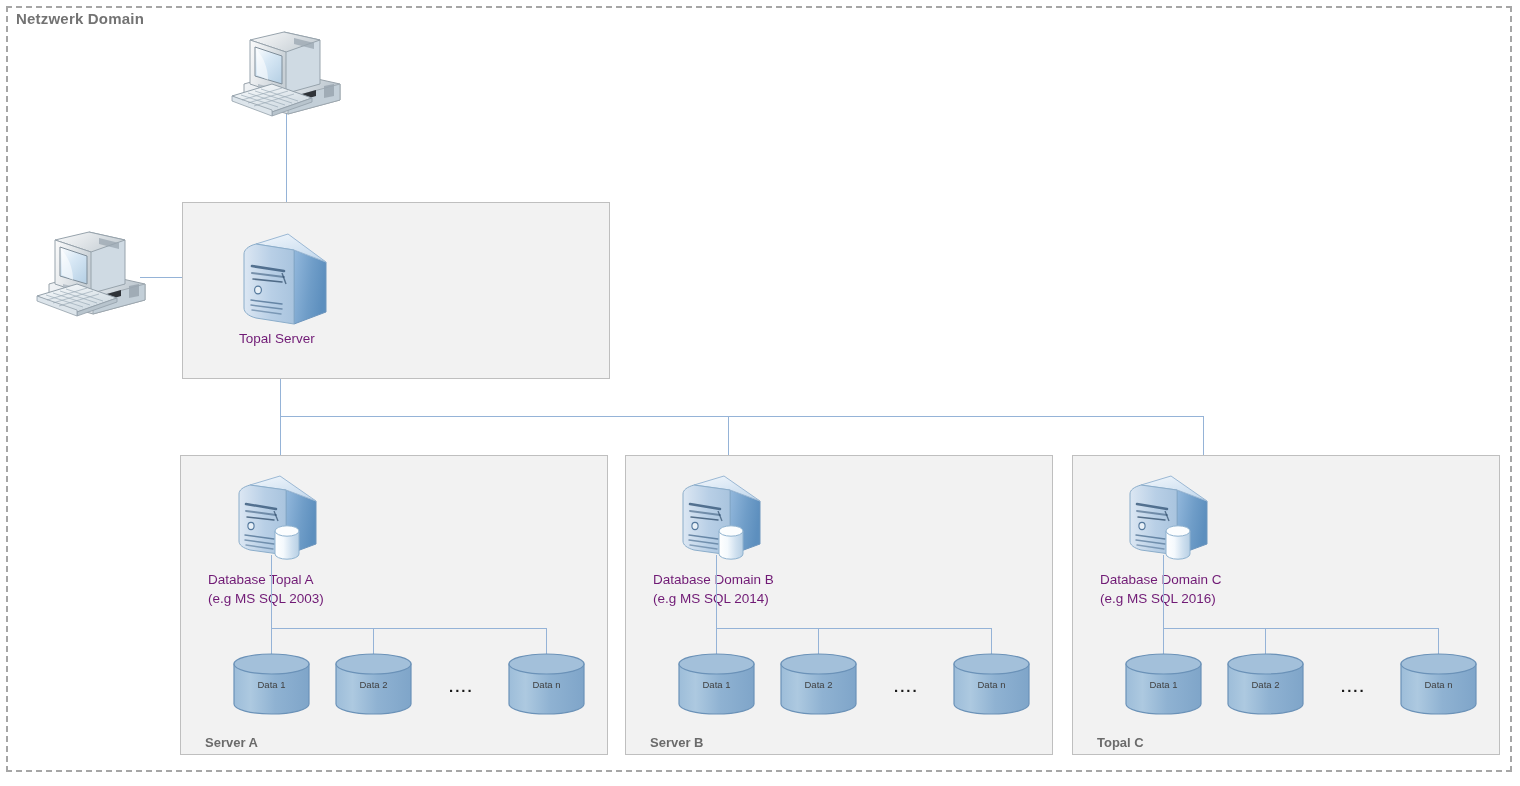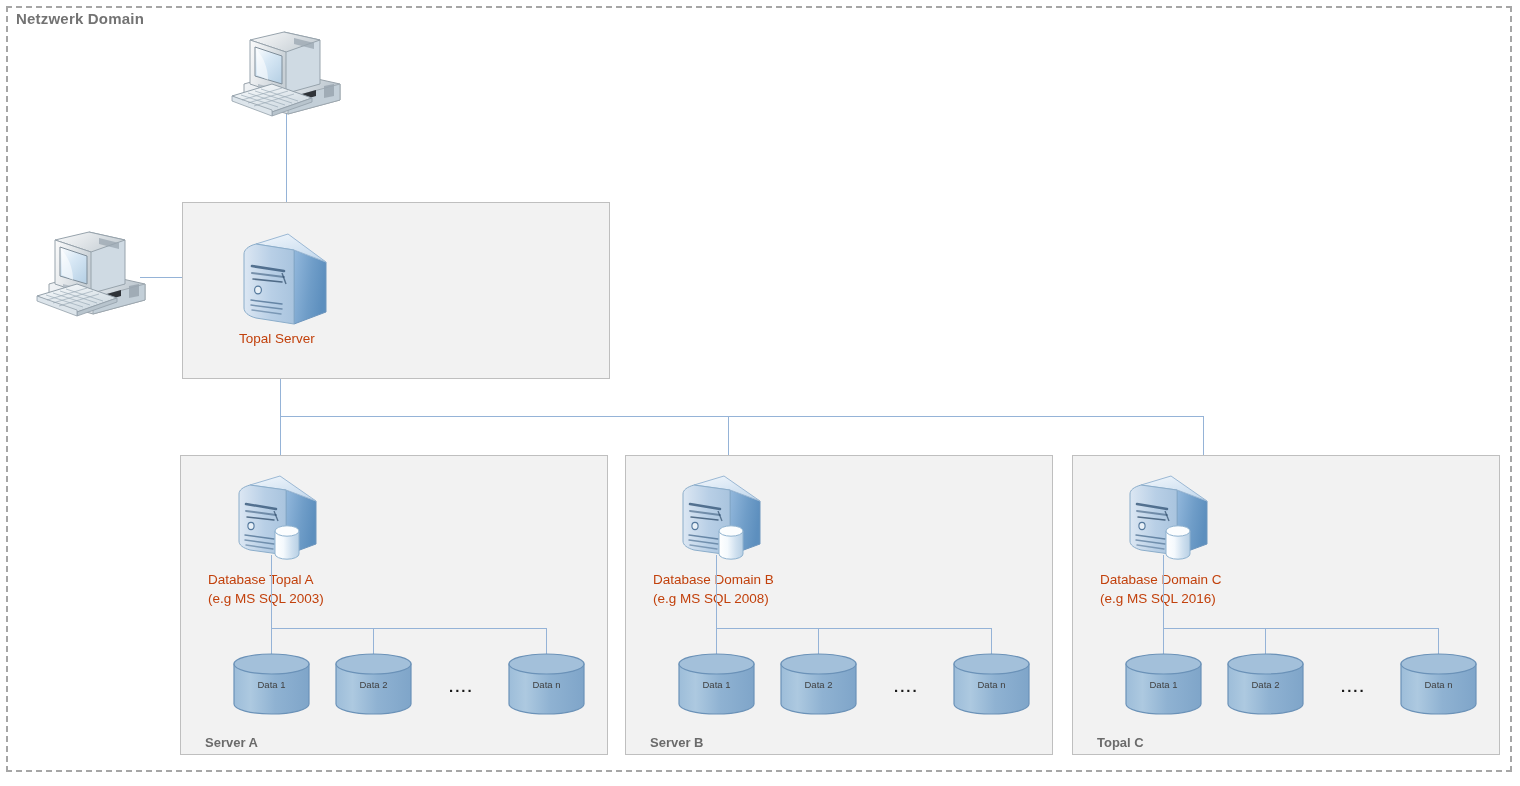--- a/index.html
+++ b/index.html
@@ -46,21 +46,21 @@
 
   
   .line-h,.line-v{position:absolute;background:#95b3d7;}
   .line-h{height:1px;}
   .line-v{width:1px;}
 
   
   .node-label{
     position:absolute;
     font-size:13.5px;
-    color:#c2410c;
+    color:#701a75;
     line-height:19px;
     white-space:nowrap;
   }
   .node-label .l2{display:block;}
 
   
   .dots{
     position:absolute;
     font-size:15px;
     font-weight:bold;
@@ -263,21 +263,21 @@
       <path d="M12 71 L39 75" stroke="#4a6d90" stroke-width="1.4" stroke-linecap="round" opacity=".55"></path>
       <g>
         <path d="M41 57 L41 80 A12 5.2 0 0 0 65 80 L65 57 Z" fill="url(#smallCylG)" stroke="#8fb2cf" stroke-width="1"></path>
         <ellipse cx="53" cy="57" rx="12" ry="5.2" fill="#fbfdfe" stroke="#8fb2cf" stroke-width="1"></ellipse>
       </g>
     </svg>
   </div>
 
   <div class="node-label" style="left:653px;top:570px;">
     <span>Database Domain B</span>
-    <span class="l2">(e.g MS SQL 2008)</span>
+    <span class="l2">(e.g MS SQL 2014)</span>
   </div>
 
   <div class="line-v" style="left:716px;top:555px;height:74px;"></div>
   <div class="line-h" style="left:716px;top:628px;width:276px;"></div>
   <div class="line-v" style="left:716px;top:628px;height:32px;"></div>
   <div class="line-v" style="left:818px;top:628px;height:32px;"></div>
   <div class="line-v" style="left:991px;top:628px;height:32px;"></div>
 
   <div class="cyl" style="left:678px;top:653px;width:77px;height:62px;">
     <svg width="77" height="62" viewBox="0 0 77 62">

